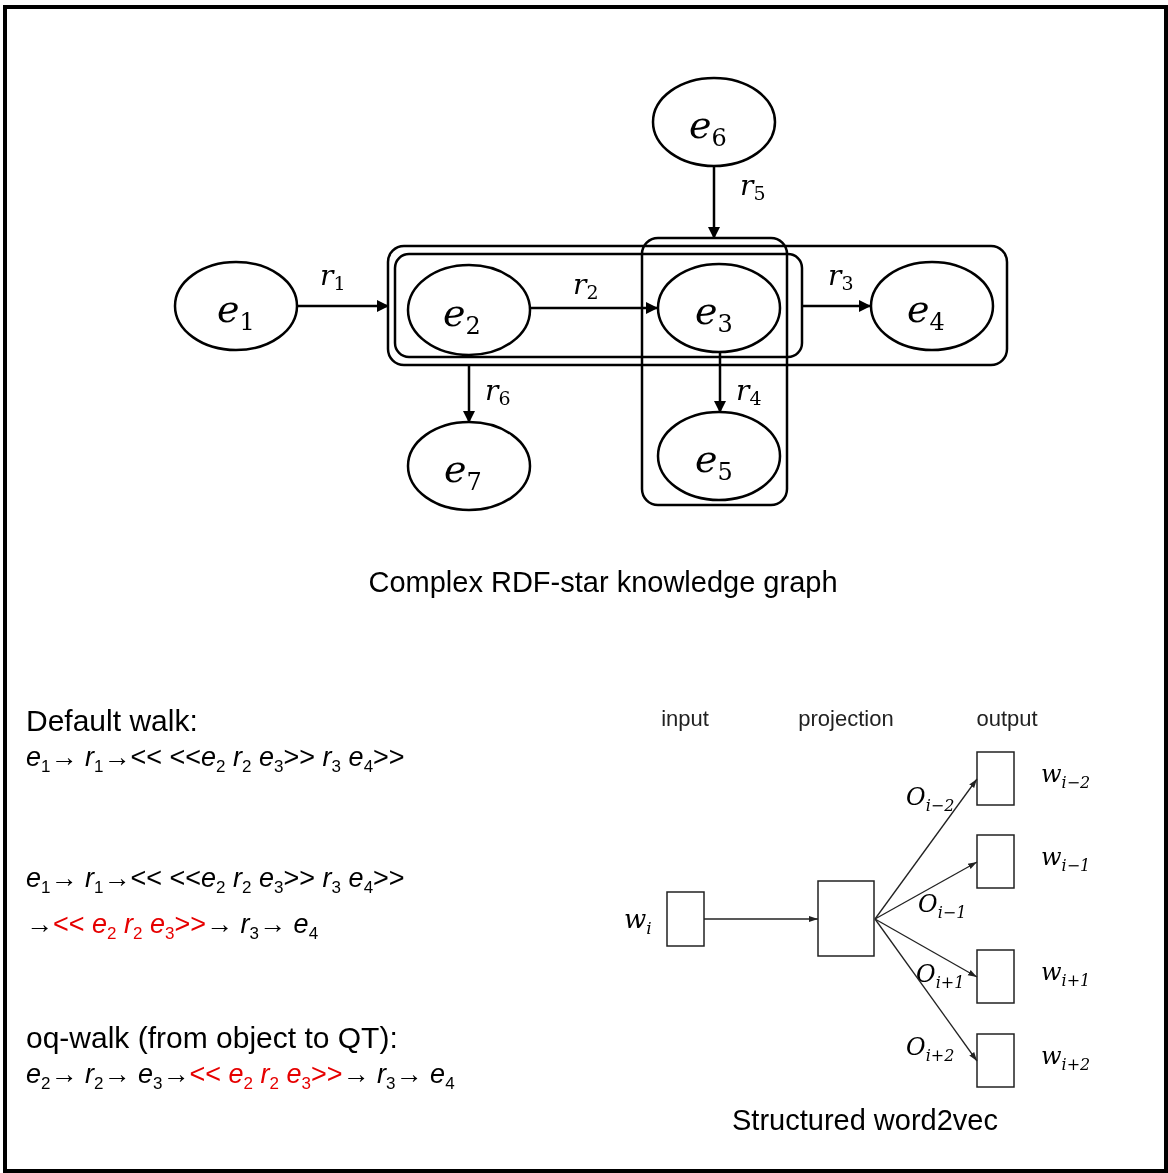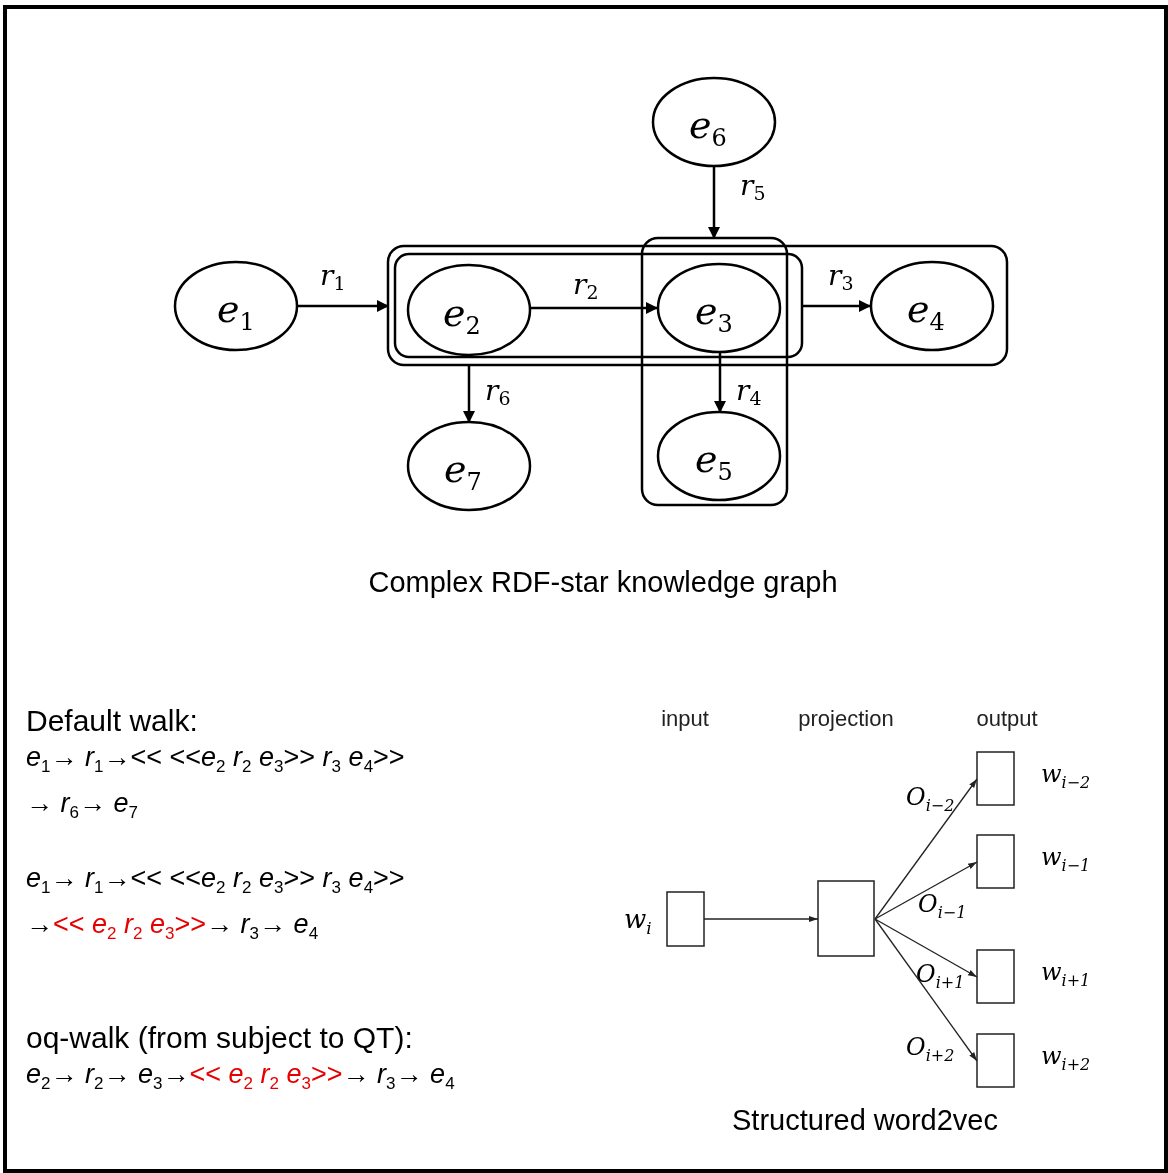--- a/index.html
+++ b/index.html
@@ -77,28 +77,27 @@
   <text x="740" y="195" font-size="28"><tspan class="ital">r</tspan><tspan font-size="19" dy="5">5</tspan></text>
   <text x="485" y="400" font-size="28"><tspan class="ital">r</tspan><tspan font-size="19" dy="5">6</tspan></text>
 
   <text class="sans" x="603" y="592" text-anchor="middle" font-size="29">Complex RDF-star knowledge graph</text>
 </svg>
 
 <div id="walks">
     <div class="walk" style="top: 695px; margin-top: 8px;">
       <div class="walk-title">Default walk:</div>
       <div class="walk-line"><span><i>e</i><sub>1</sub></span><span style="white-space: pre;">→ </span><span><i>r</i><sub>1</sub></span><span style="white-space: pre;">→&lt;&lt; &lt;&lt;</span><span><i>e</i><sub>2</sub></span><span style="white-space: pre;"> </span><span><i>r</i><sub>2</sub></span><span style="white-space: pre;"> </span><span><i>e</i><sub>3</sub></span><span style="white-space: pre;">&gt;&gt; </span><span><i>r</i><sub>3</sub></span><span style="white-space: pre;"> </span><span><i>e</i><sub>4</sub></span><span style="white-space: pre;">&gt;&gt;</span></div>
-      <div class="walk-line"><span style="white-space: pre;">→ </span><span><i>r</i><sub>6</sub></span><span style="white-space: pre;">→ </span><span><i>e</i><sub>7</sub></span></div>
     </div>
     <div class="walk" style="top: 860px;">
       <div class="walk-line"><span><i>e</i><sub>1</sub></span><span style="white-space: pre;">→ </span><span><i>r</i><sub>1</sub></span><span style="white-space: pre;">→&lt;&lt; &lt;&lt;</span><span><i>e</i><sub>2</sub></span><span style="white-space: pre;"> </span><span><i>r</i><sub>2</sub></span><span style="white-space: pre;"> </span><span><i>e</i><sub>3</sub></span><span style="white-space: pre;">&gt;&gt; </span><span><i>r</i><sub>3</sub></span><span style="white-space: pre;"> </span><span><i>e</i><sub>4</sub></span><span style="white-space: pre;">&gt;&gt;</span></div>
       <div class="walk-line"><span style="white-space: pre;">→</span><span class="red" style="white-space: pre;">&lt;&lt; </span><span class="red"><i>e</i><sub>2</sub></span><span class="red" style="white-space: pre;"> </span><span class="red"><i>r</i><sub>2</sub></span><span class="red" style="white-space: pre;"> </span><span class="red"><i>e</i><sub>3</sub></span><span class="red" style="white-space: pre;">&gt;&gt;</span><span style="white-space: pre;">→ </span><span><i>r</i><sub>3</sub></span><span style="white-space: pre;">→ </span><span><i>e</i><sub>4</sub></span></div>
     </div>
     <div class="walk" style="top: 1020px;">
-      <div class="walk-title">oq-walk (from subject to QT):</div>
+      <div class="walk-title">oq-walk (from object to QT):</div>
       <div class="walk-line"><span><i>e</i><sub>2</sub></span><span style="white-space: pre;">→ </span><span><i>r</i><sub>2</sub></span><span style="white-space: pre;">→ </span><span><i>e</i><sub>3</sub></span><span style="white-space: pre;">→</span><span class="red" style="white-space: pre;">&lt;&lt; </span><span class="red"><i>e</i><sub>2</sub></span><span class="red" style="white-space: pre;"> </span><span class="red"><i>r</i><sub>2</sub></span><span class="red" style="white-space: pre;"> </span><span class="red"><i>e</i><sub>3</sub></span><span class="red" style="white-space: pre;">&gt;&gt;</span><span style="white-space: pre;">→ </span><span><i>r</i><sub>3</sub></span><span style="white-space: pre;">→ </span><span><i>e</i><sub>4</sub></span></div>
     </div>
   </div>
 
 <svg width="560" height="480" style="position:absolute;left:600px;top:690px" xmlns="http://www.w3.org/2000/svg">
   <text class="sans" x="85" y="36" text-anchor="middle" font-size="22" fill="#222">input</text>
   <text class="sans" x="246" y="36" text-anchor="middle" font-size="22" fill="#222">projection</text>
   <text class="sans" x="407" y="36" text-anchor="middle" font-size="22" fill="#222">output</text>
 
   <text x="24" y="238" font-size="26"><tspan class="ital">w</tspan><tspan class="ital" font-size="17" dy="6">i</tspan></text>

